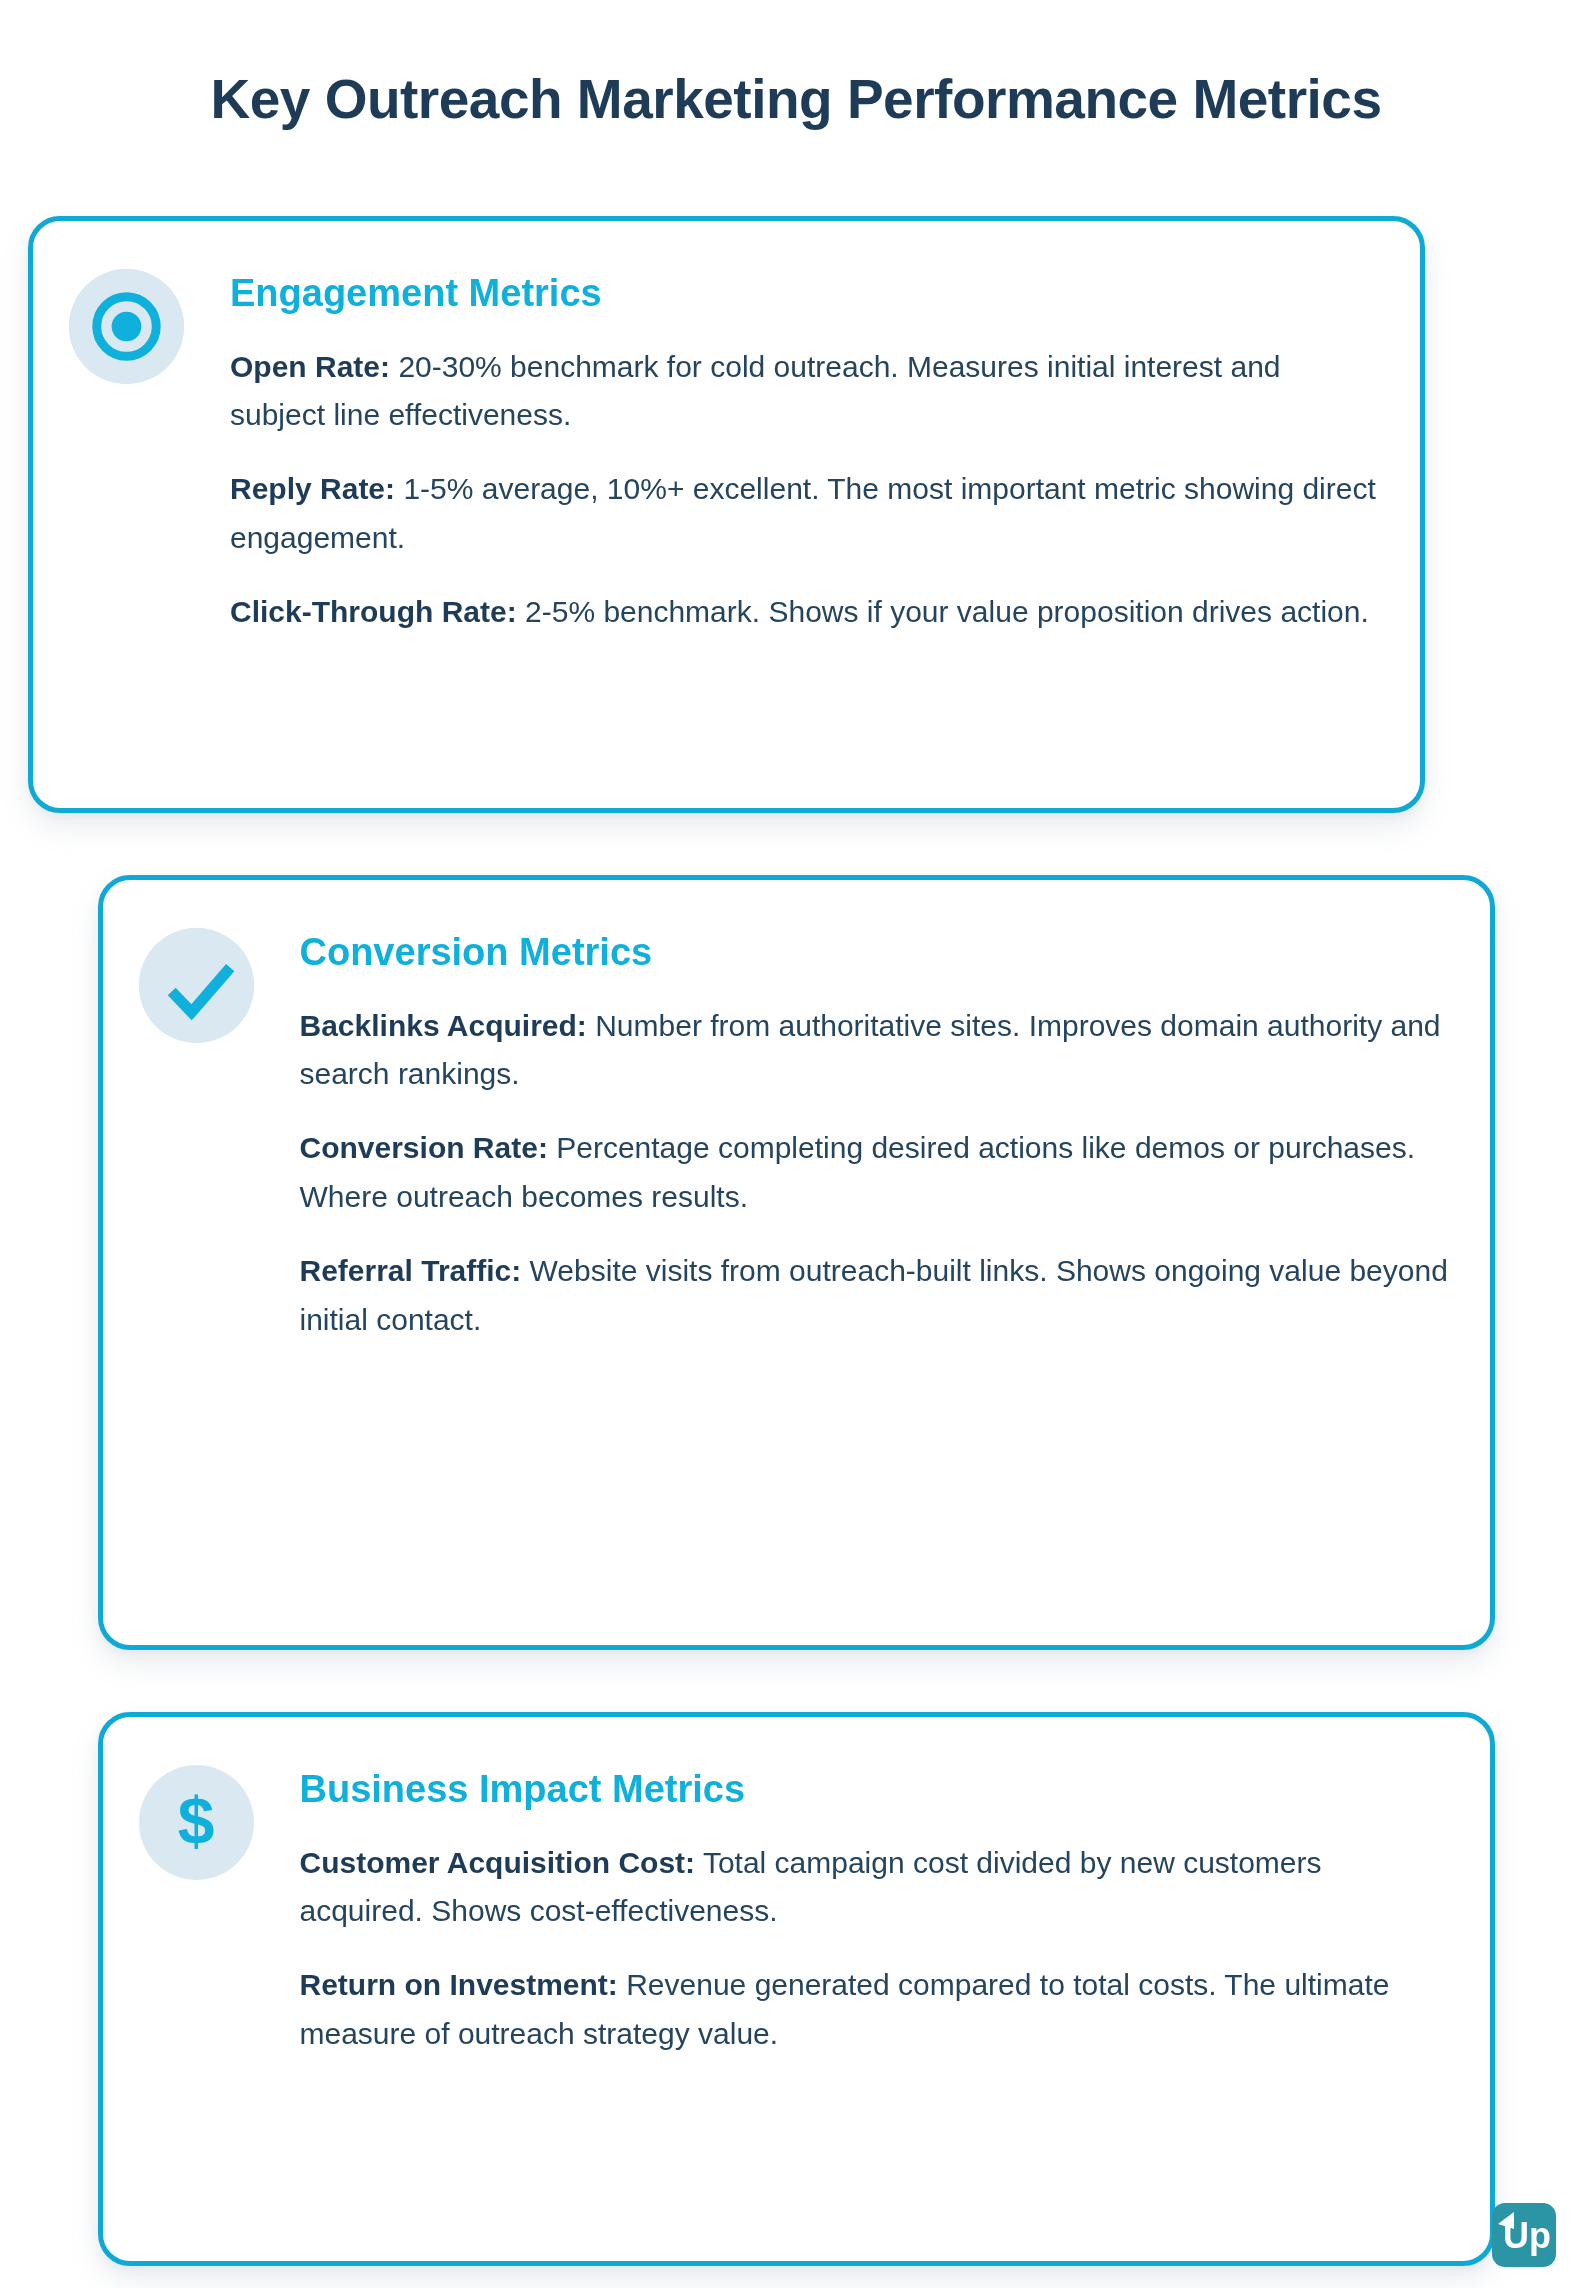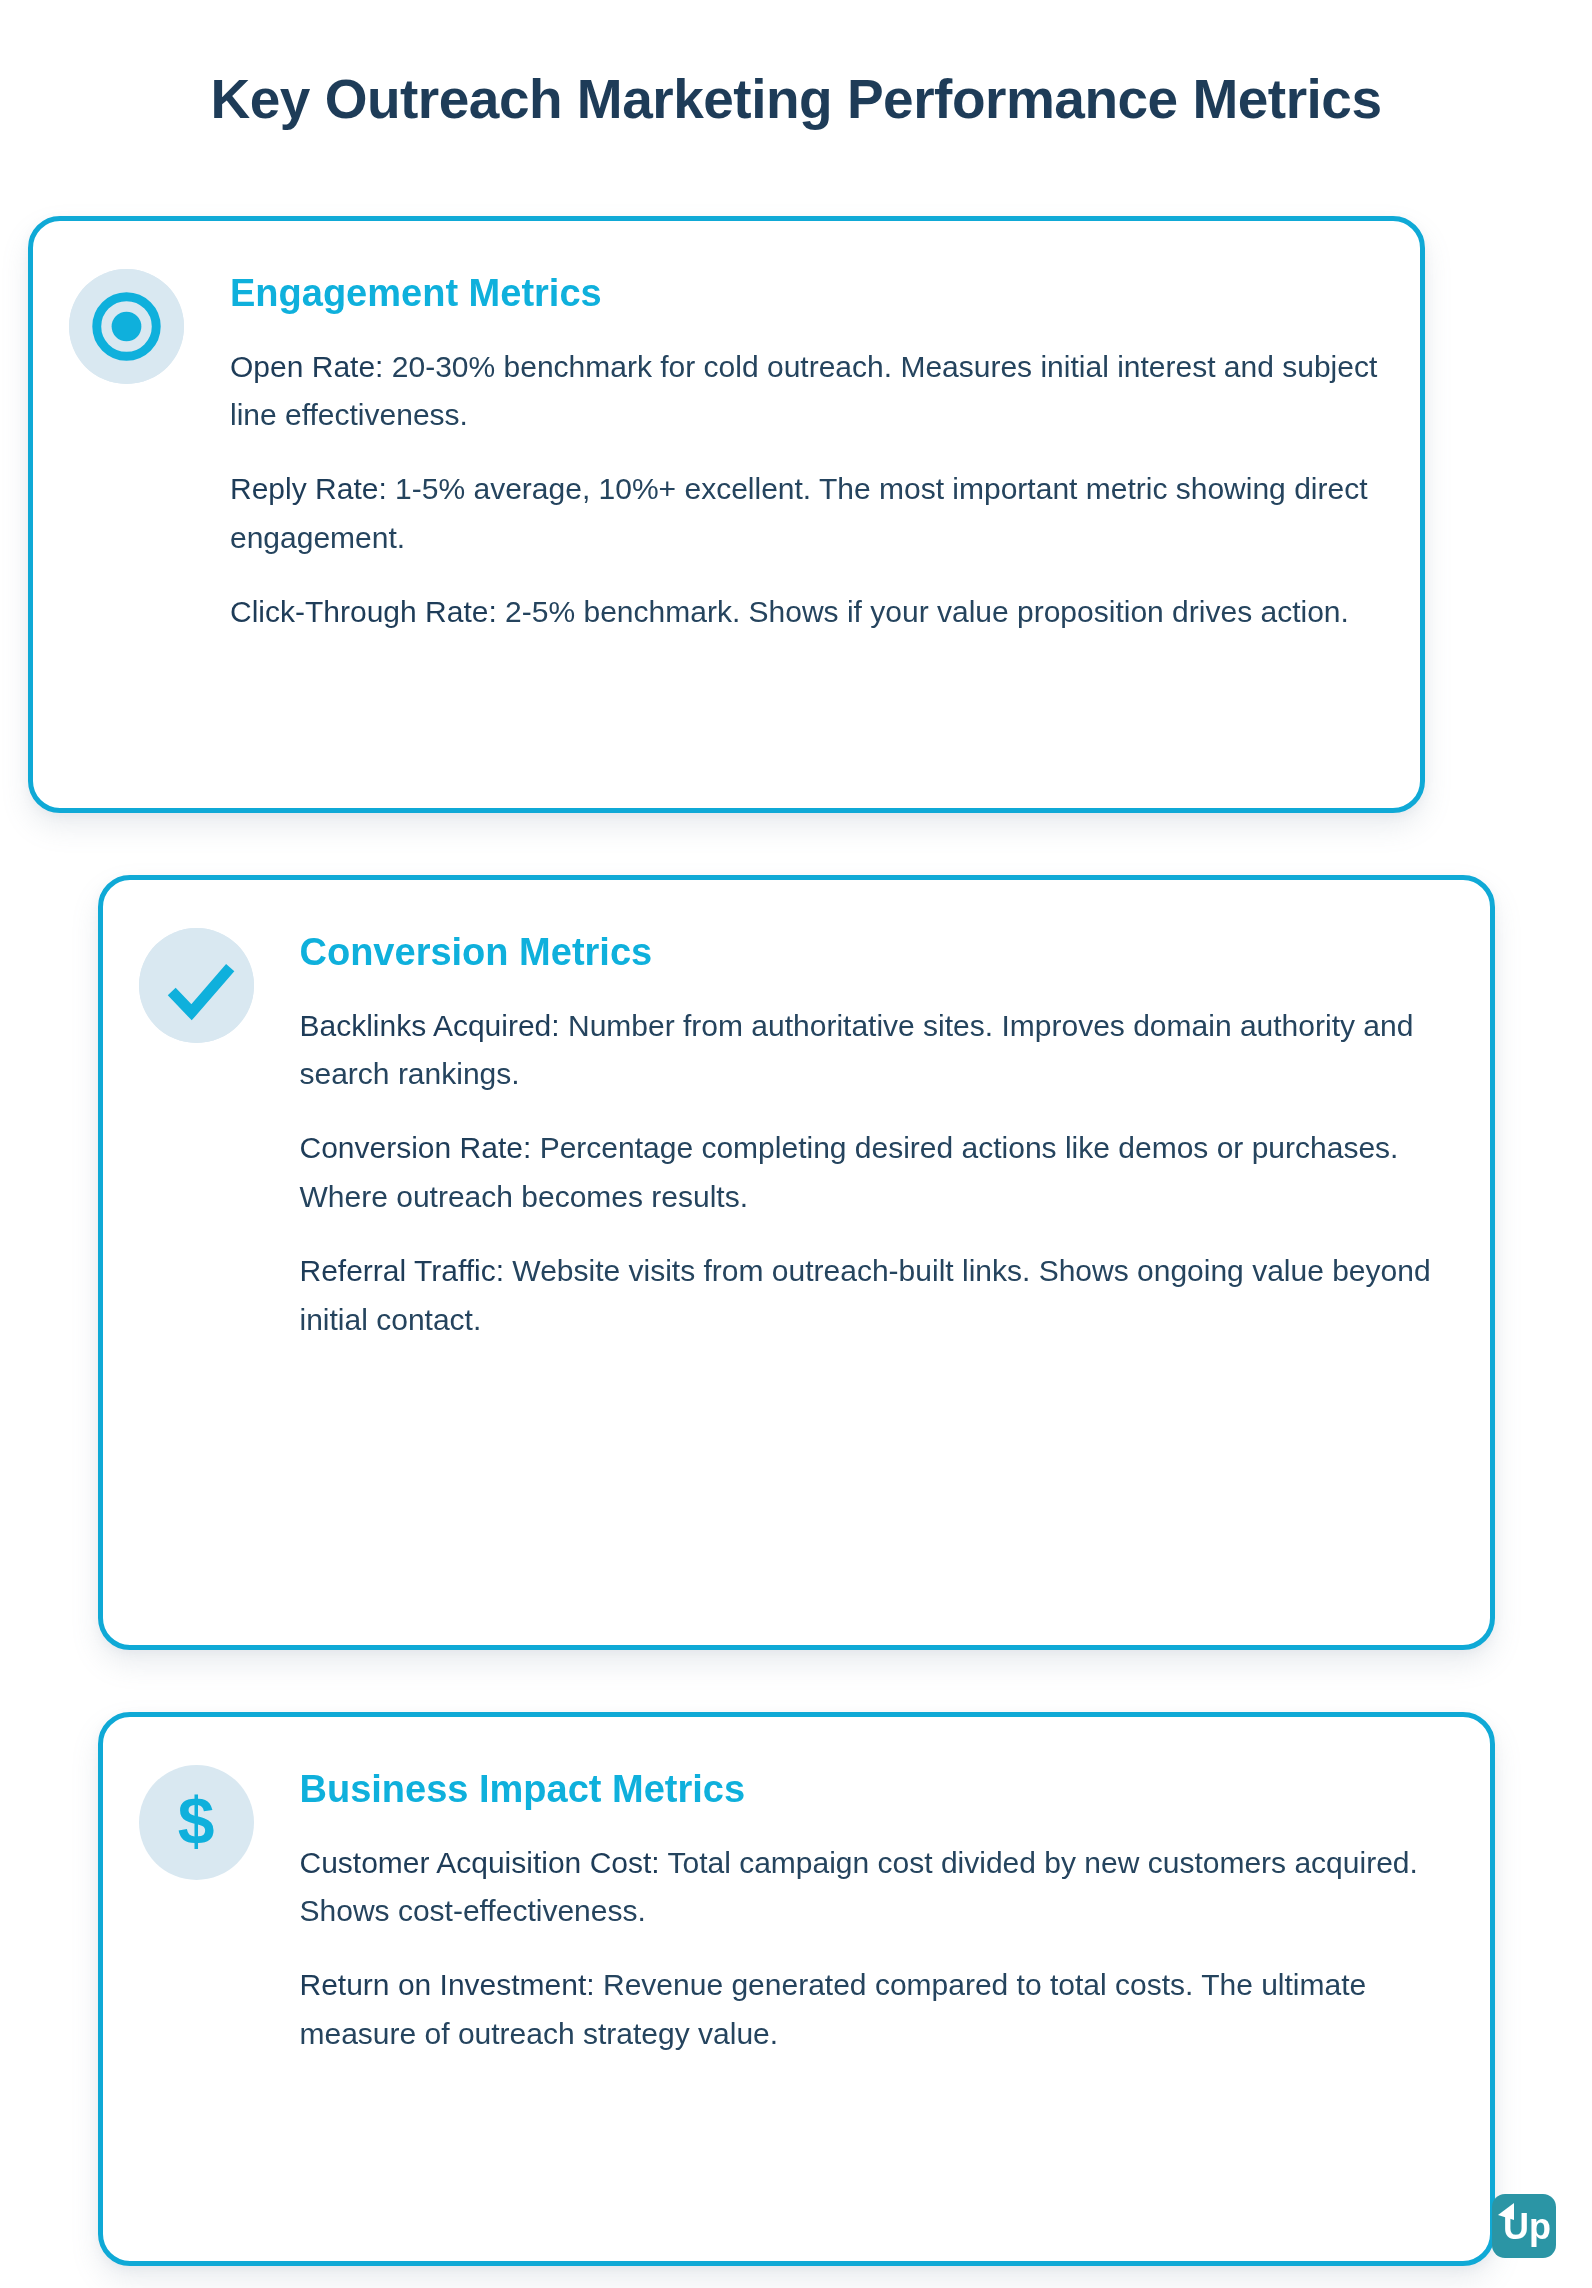--- a/index.html
+++ b/index.html
@@ -66,25 +66,25 @@
 
   .card-body { margin-left: 46px; padding-top: 2px; max-width: 1154px; }
 
   h2.card-title {
     margin: 0 0 26px 0;
     font-size: 38px; line-height: 1.2; font-weight: 700;
     color: var(--accent);
   }
 
   .metric { margin: 0 0 25px 0; font-size: 30px; line-height: 1.63; color: var(--text-navy); }
-  .metric .metric-label { font-weight: 400; color: var(--title-navy); }
+  .metric .metric-label { font-weight: 700; color: var(--title-navy); }
 
   .logo-badge {
     position: absolute;
-    right: 36px; bottom: 30px;
+    right: 36px; bottom: 21px;
     width: 64px; height: 66px;
     cursor: pointer;
   }
   .logo-badge svg { display: block; }
 </style>
 </head>
 <body>
 
 <div class="page">
 

